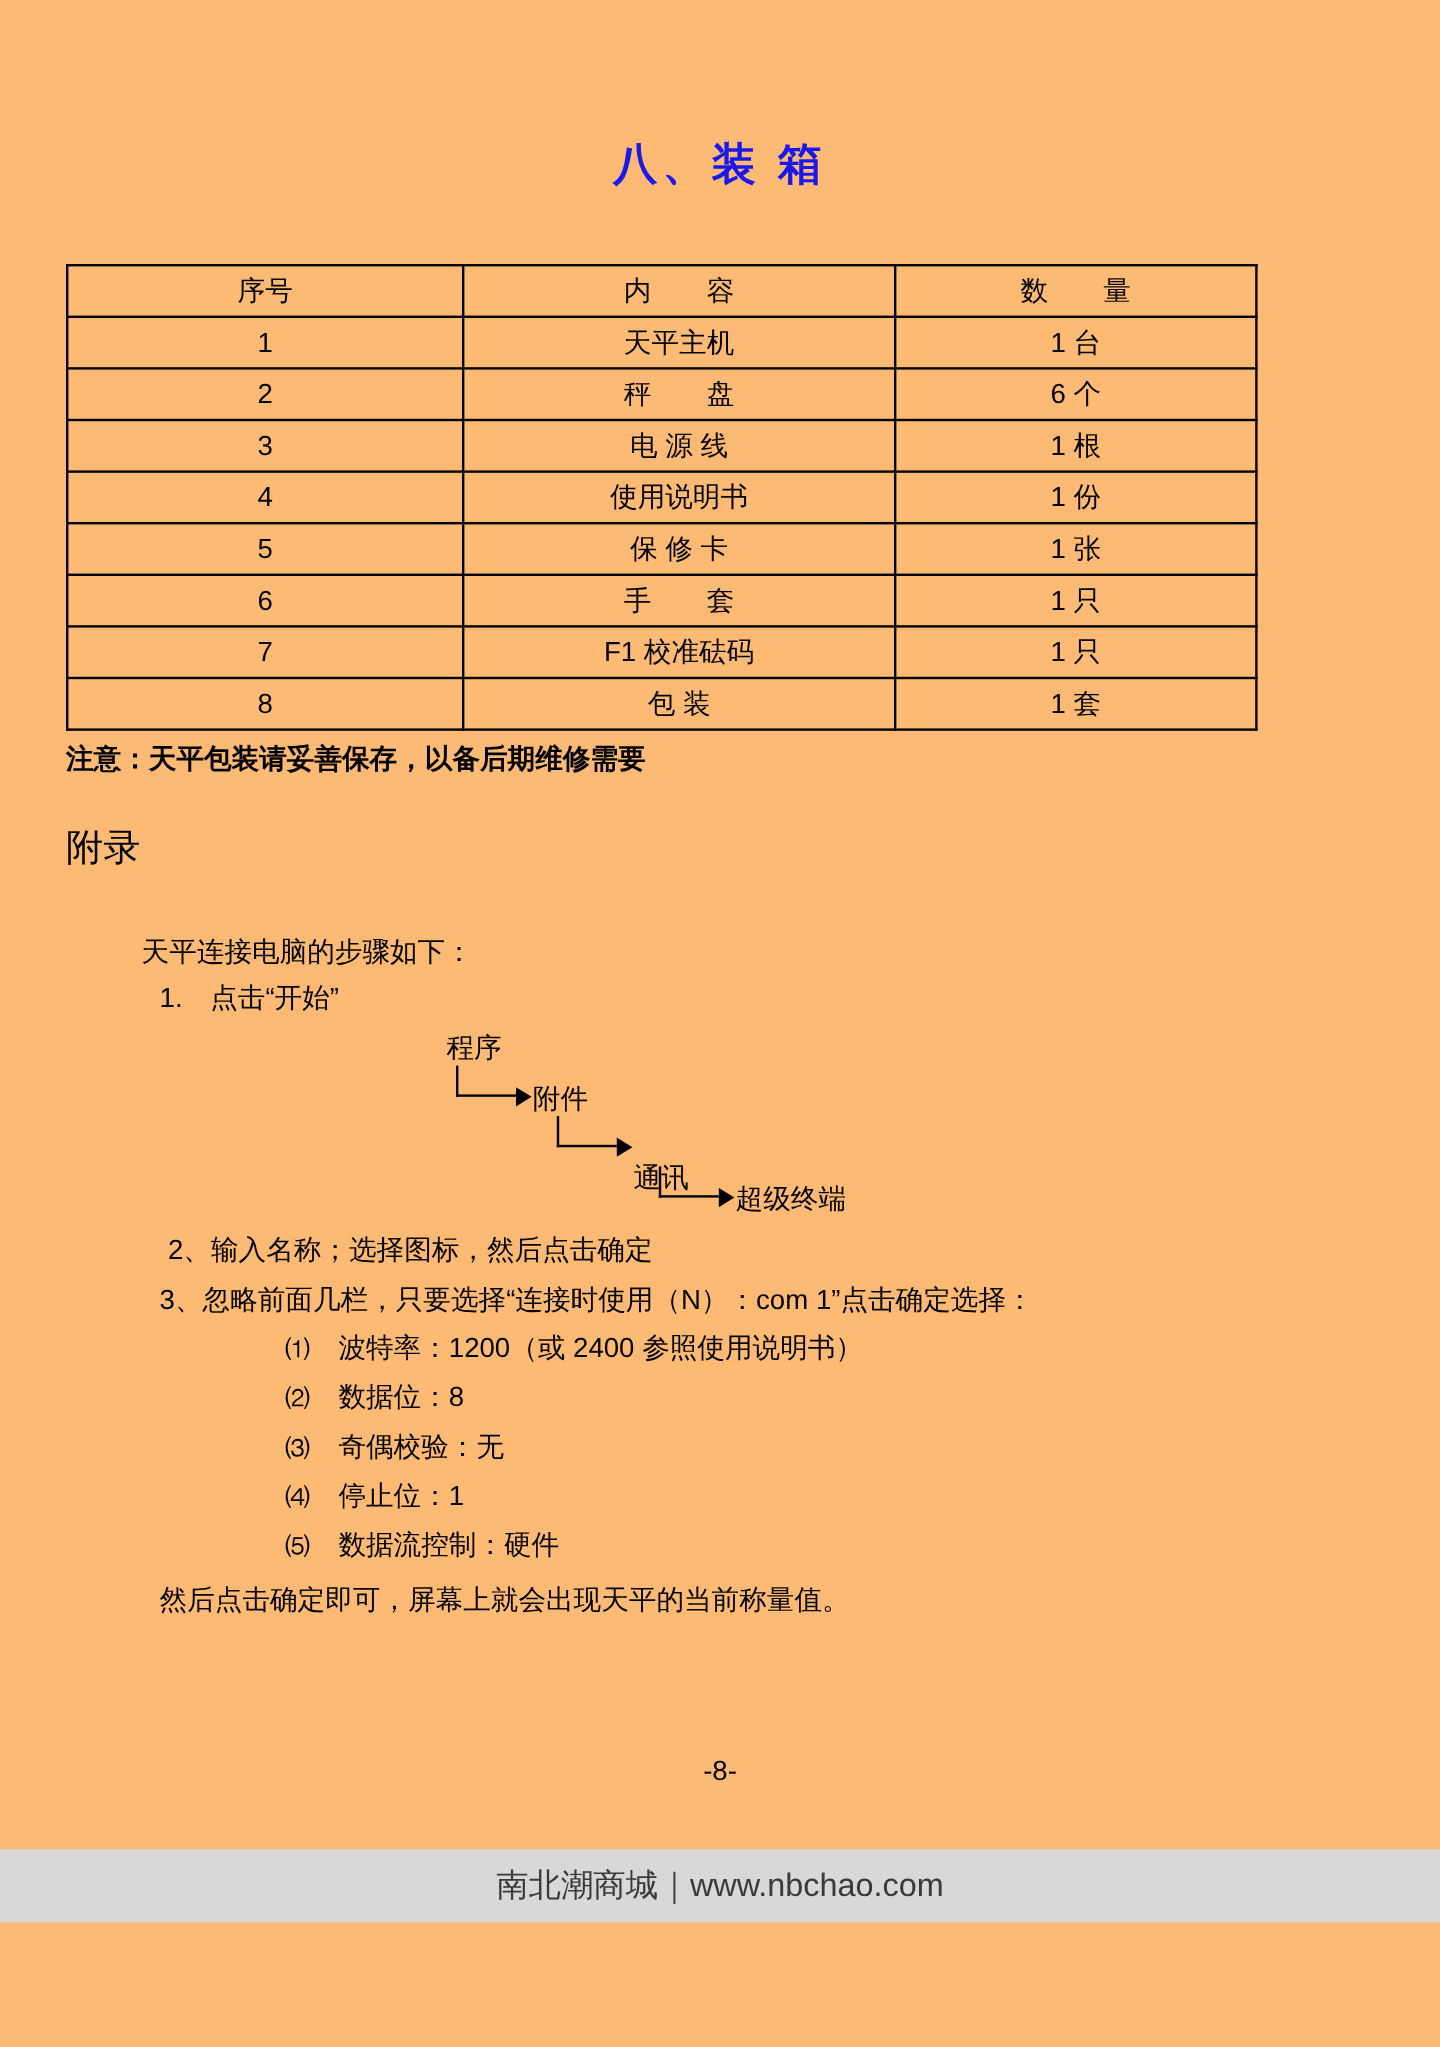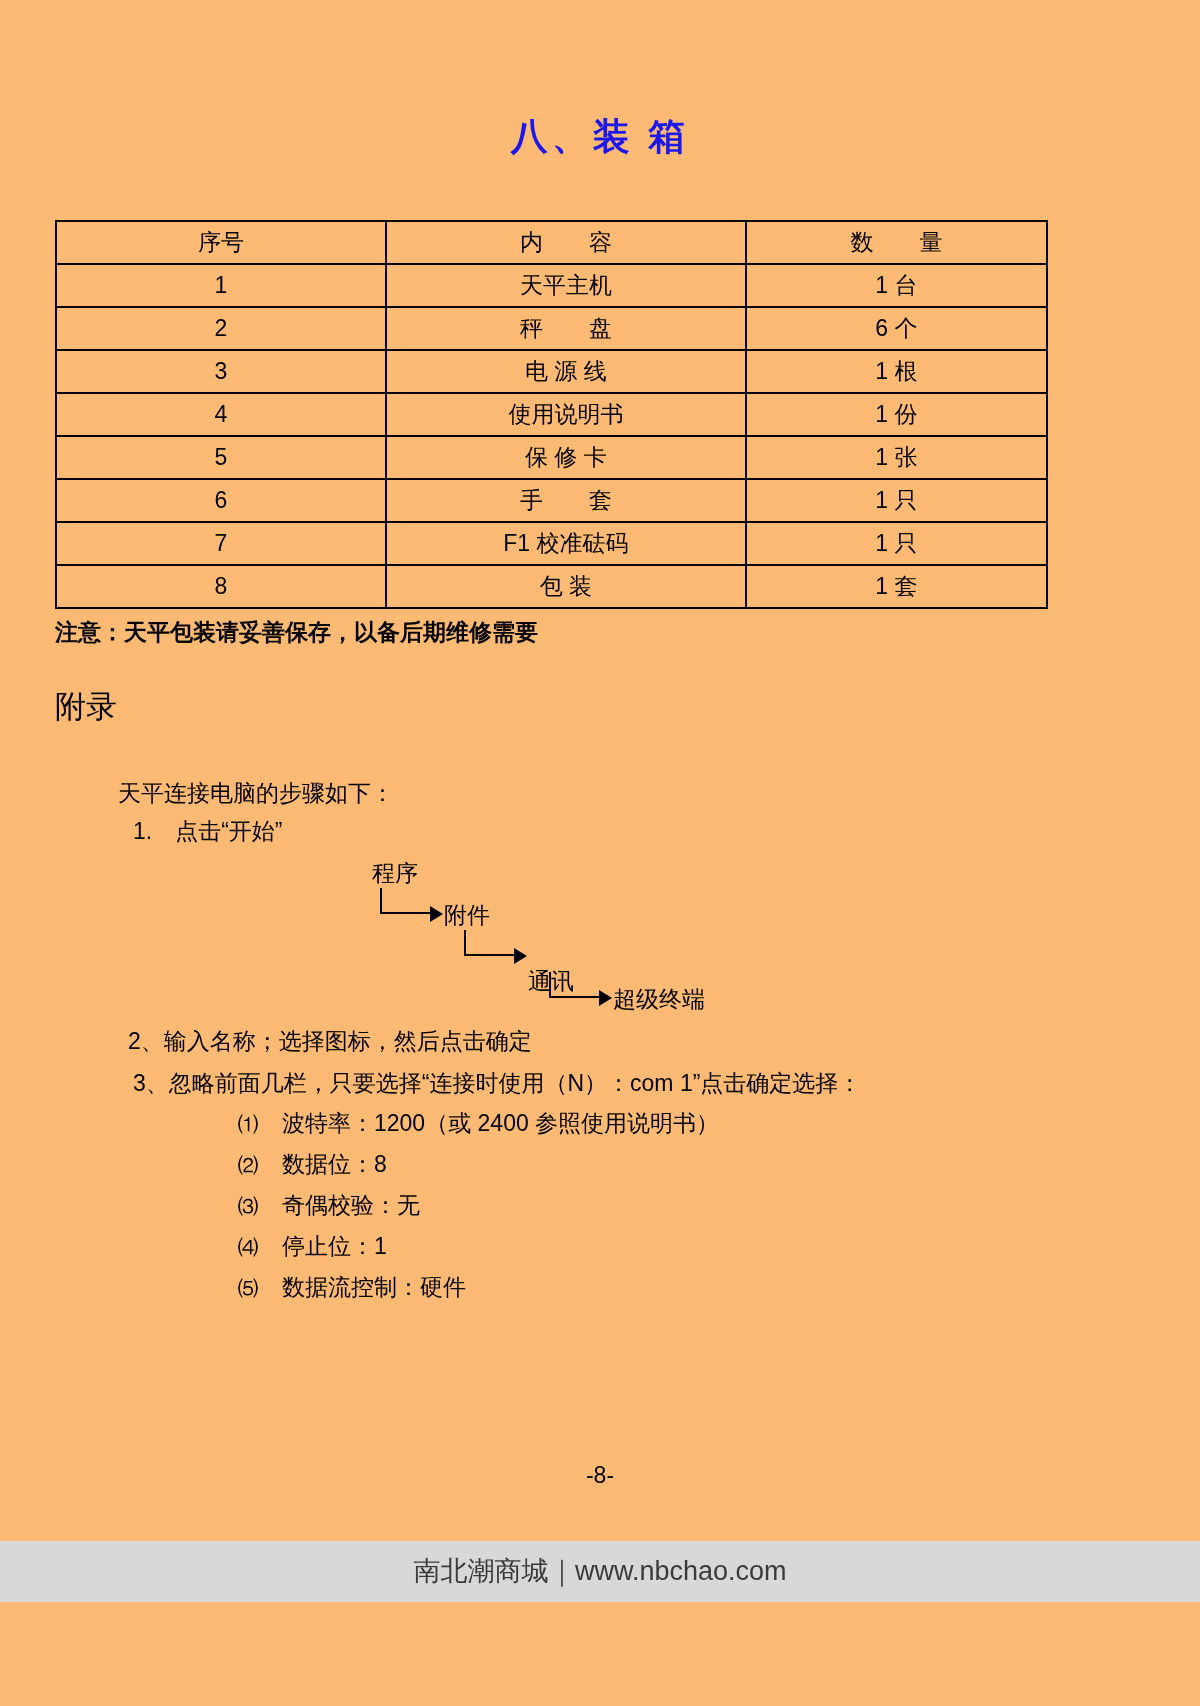--- a/index.html
+++ b/index.html
@@ -60,21 +60,21 @@
     font-size: 31px;
     font-weight: 400;
   }
   .body-text {
     position: absolute;
     font-size: 23px;
     white-space: nowrap;
   }
   .t-intro   { top: 778px; left: 118px; }
   .t-step1   { top: 816px; left: 133px; }
-  .t-step2   { top: 1026px; left: 128px; }
+  .t-step2   { top: 1026px; left: 140px; }
   .t-step3   { top: 1068px; left: 133px; }
   .t-closing { top: 1318px; left: 133px; }
   .sub-item {
     position: absolute;
     left: 238px;
     font-size: 23px;
     white-space: nowrap;
   }
   .sub-item .sub-num {
     display: inline-block;
@@ -228,20 +228,21 @@
   <div class="sub-item si-2">
     <span class="sub-num">⑶</span><span>奇偶校验：无</span>
   </div>
   <div class="sub-item si-3">
     <span class="sub-num">⑷</span><span>停止位：1</span>
   </div>
   <div class="sub-item si-4">
     <span class="sub-num">⑸</span><span>数据流控制：硬件</span>
   </div>
 
+  <div class="body-text t-closing">然后点击确定即可，屏幕上就会出现天平的当前称量值。</div>
 
   <div class="page-number">-8-</div>
 
   <div class="footer-band">
     <div class="footer-text">南北潮商城｜www.nbchao.com</div>
   </div>
 
 </div>
 
 </body></html>

